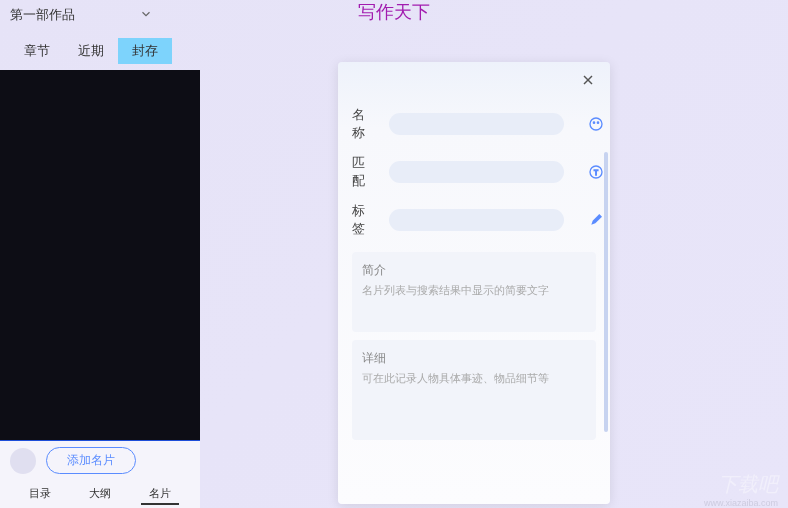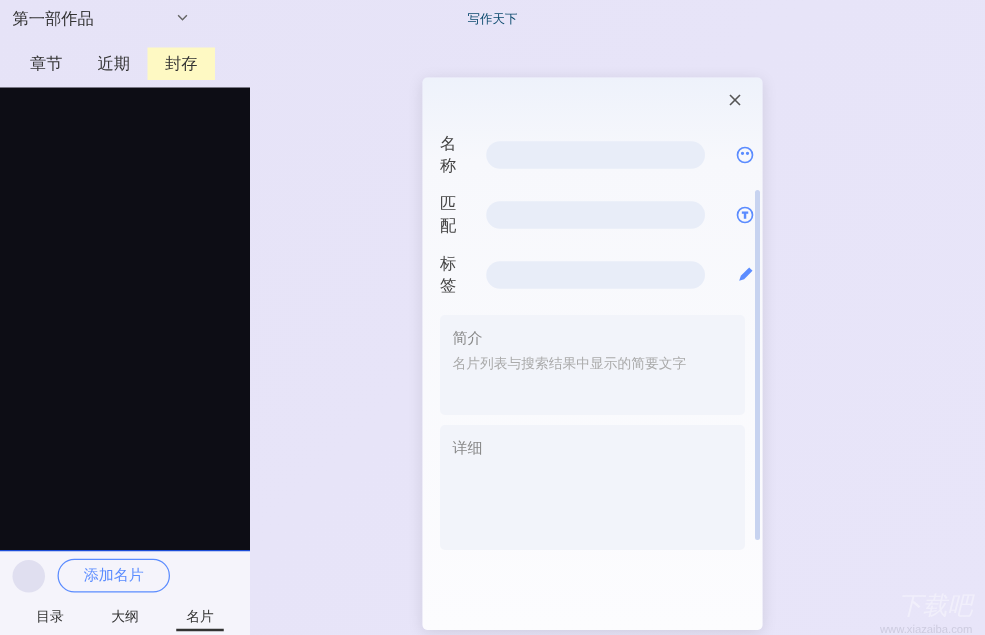--- a/index.html
+++ b/index.html
@@ -8,24 +8,24 @@
       height: 508px;
       font-family: "Microsoft YaHei", sans-serif;
       background: linear-gradient(135deg, #e6e3f7 0%, #e8e5f9 100%);
       position: relative;
       overflow: hidden;
       font-size: 13px;
     }
     .title-bar {
       height: 30px;
       display: flex;
-      align-items: center;
+      align-items: flex-start;
       justify-content: center;
-      color: #0c4a6e;
-      font-size: 10px;
+      color: #a21caf;
+      font-size: 18px;
     }
     .left-panel {
       position: absolute;
       left: 0;
       top: 0;
       width: 200px;
       height: 508px;
       background: transparent;
     }
     .work-selector {
@@ -42,21 +42,21 @@
       margin-top: 8px;
       align-items: center;
     }
     .top-tab {
       padding: 4px 14px;
       color: #333;
       cursor: pointer;
       font-size: 13px;
     }
     .top-tab.sealed {
-      background: #fef9c3;
+      background: #7dd3fc;
     }
     .dark-area {
       position: absolute;
       top: 70px;
       left: 0;
       width: 200px;
       height: 370px;
       background: #0d0d15;
     }
     .bottom-section {
@@ -289,20 +289,21 @@
       </span>
     </div>
 
     <div class="text-box">
       <div class="text-box-title">简介</div>
       <div class="text-box-hint">名片列表与搜索结果中显示的简要文字</div>
     </div>
 
     <div class="text-box tall">
       <div class="text-box-title">详细</div>
+      <div class="text-box-hint">可在此记录人物具体事迹、物品细节等</div>
     </div>
   </div>
 
   <div class="modal-scroll"></div>
 
 </div>
 
 <div class="watermark">下载吧</div>
 <div class="watermark-sub">www.xiazaiba.com</div>
 

